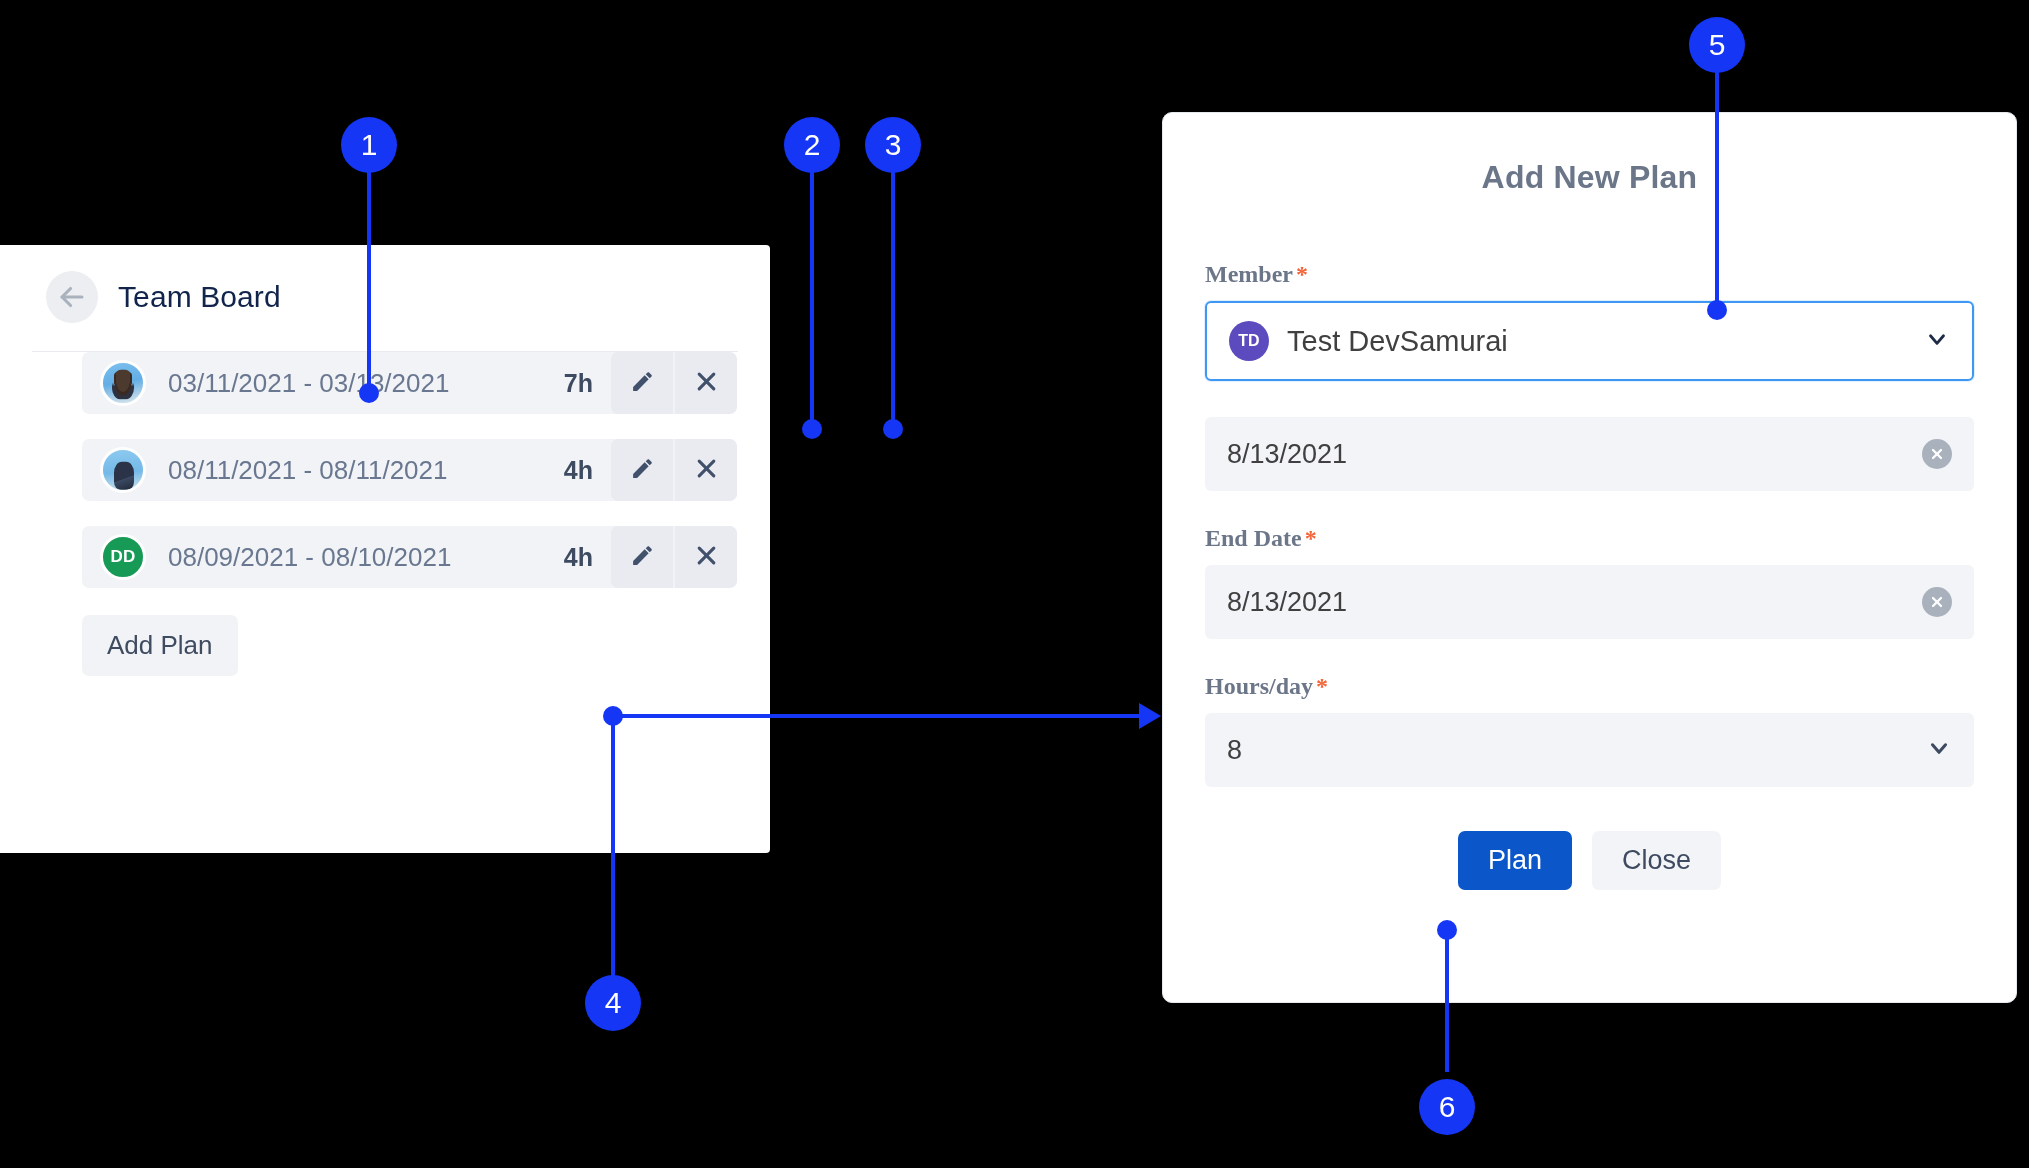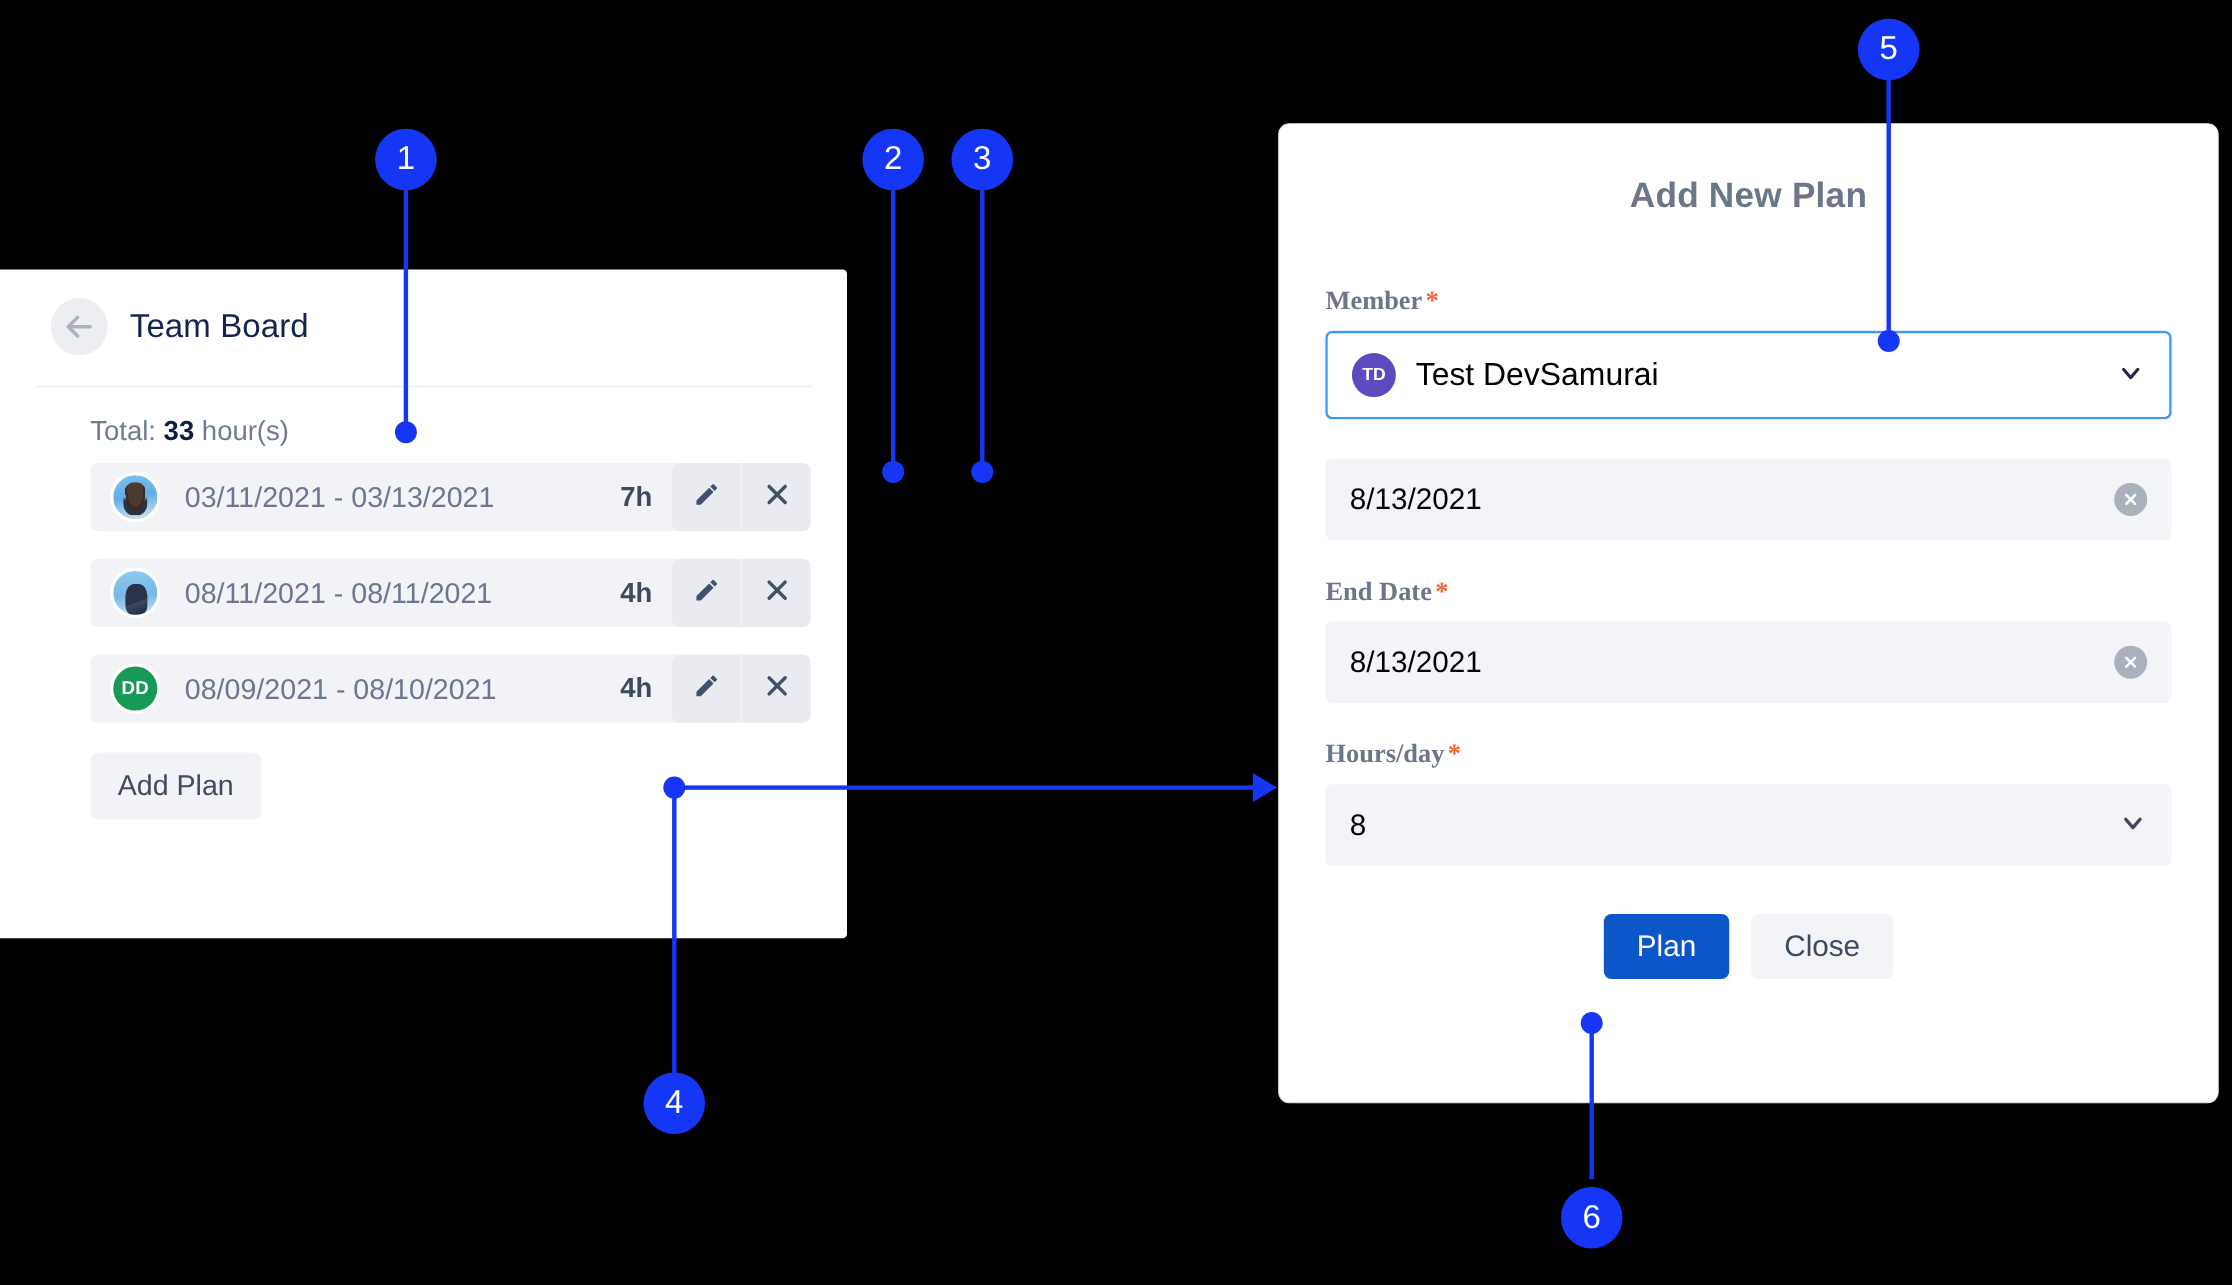--- a/index.html
+++ b/index.html
@@ -153,21 +153,21 @@
     margin-bottom: 34px;
     cursor: pointer;
   }
   .input-box.focused {
     background: #ffffff;
     border: 2px solid #3e97f2;
     box-shadow: 0 0 0 1px rgba(62,151,242,.15);
     height: 80px;
     margin-bottom: 36px;
   }
-  .input-text { font-size: 27px; color: #000000; }
+  .input-text { font-size: 27px; color: #404040; }
   .input-text.big { font-size: 29px; }
   .spacer { margin-left: auto; }
 
   .td-avatar {
     width: 40px; height: 40px; border-radius: 50%;
     background: #5b4bbe;
     display: flex; align-items: center; justify-content: center;
     color: #fff; font-size: 16px; font-weight: 700;
     flex: 0 0 auto; margin-right: 18px;
   }
@@ -233,25 +233,20 @@
             <line x1="19" y1="12" x2="5" y2="12"></line>
             <polyline points="11 18 5 12 11 6"></polyline>
           </svg>
         </span>
       </div>
       <div class="board-title">Team Board</div>
     </div>
 
     <div class="board-divider"></div>
 
-    <div class="total-line">
-      <span>Total:</span>
-      <b>33</b>
-      <span>hour(s)</span>
-    </div>
 
     <div class="plan-list">
 
       <div class="plan-row">
         <div class="avatar photo-a"></div>
         <div class="plan-dates">03/11/2021 - 03/13/2021</div>
         <div class="plan-hours">7h</div>
         <div class="row-act edit">
           <span>
             <svg width="25" height="25" viewBox="0 0 24 24" fill="#41506b">

